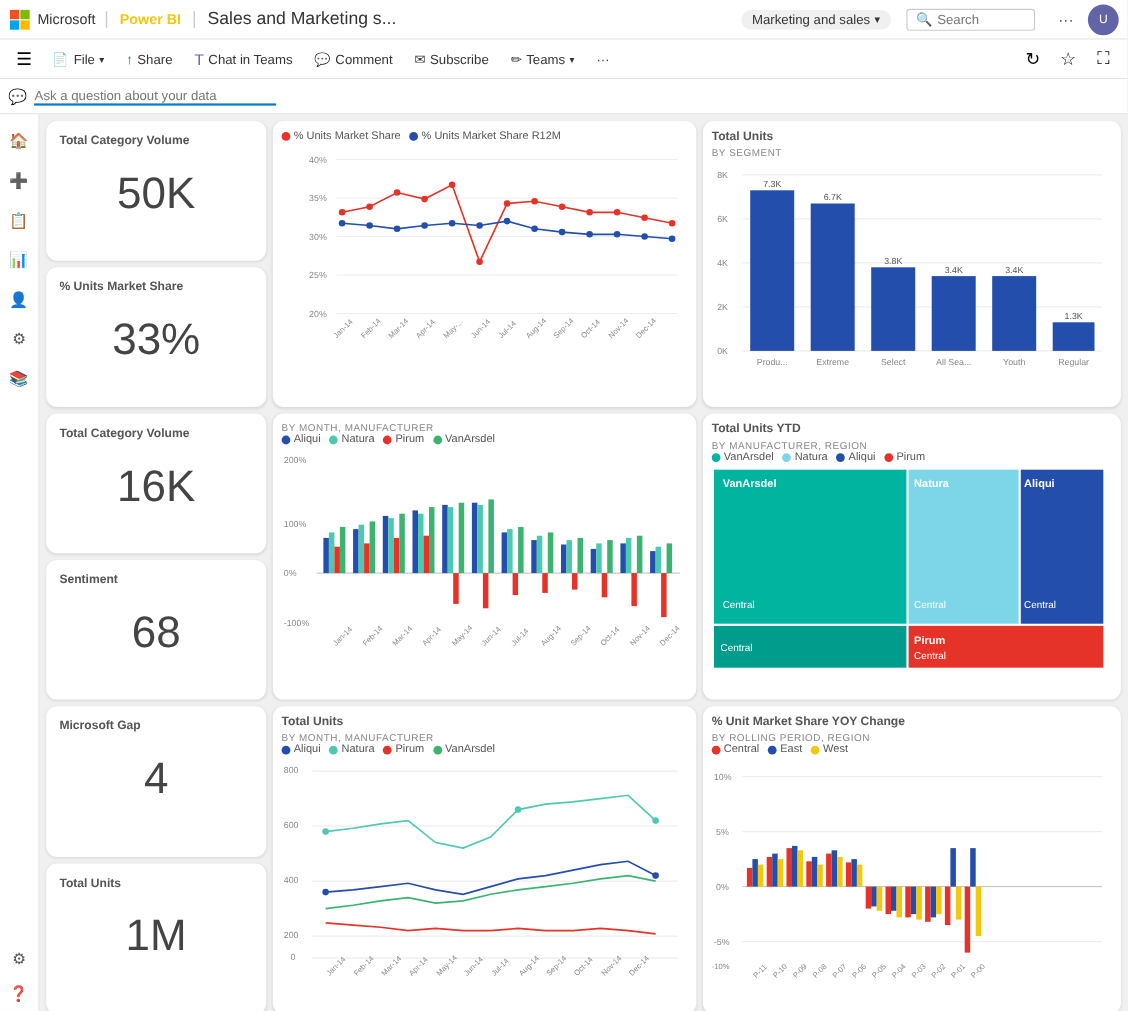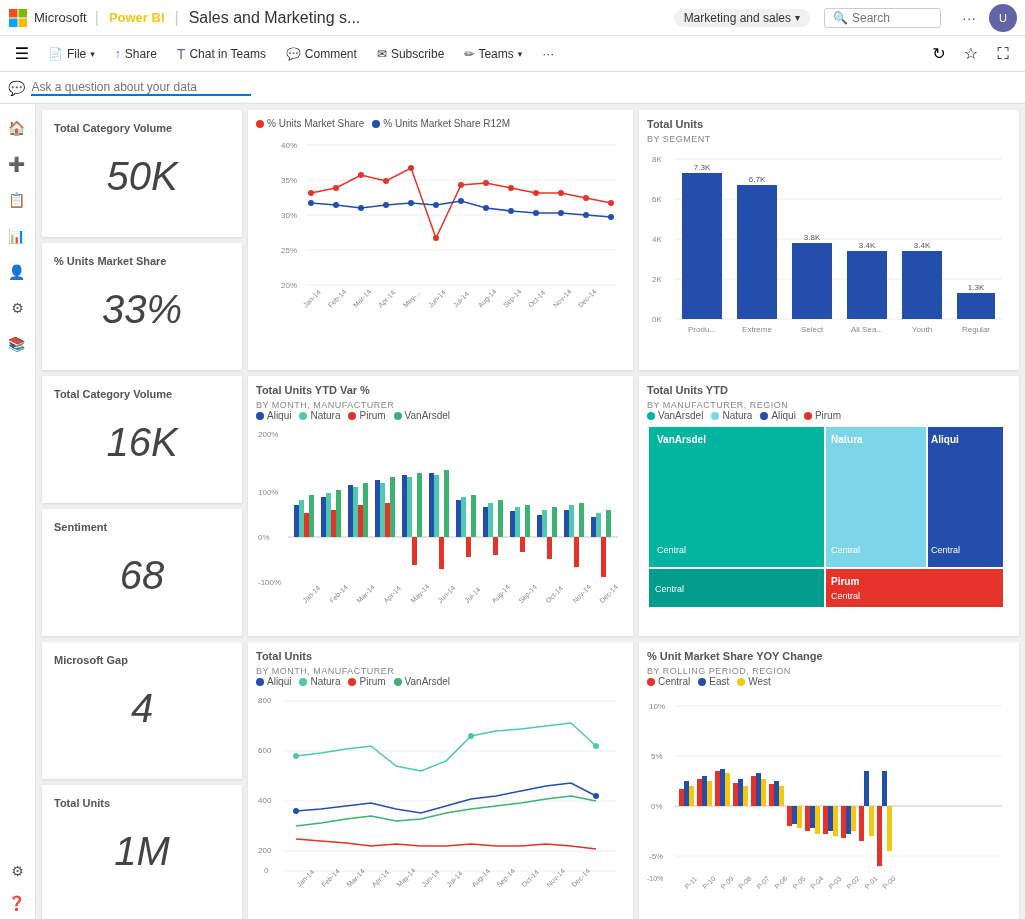--- a/index.html
+++ b/index.html
@@ -67,27 +67,27 @@
       width: calc(1025px - 36px); height: calc(919px - 104px);
       background: #f0f0f0; padding: 6px;
       display: grid;
       grid-template-columns: 200px 1fr 380px;
       grid-template-rows: 260px 260px 280px;
       gap: 6px;
     }
 
     
     .card {
-      background: white; border-radius: 0;
+      background: white; border-radius: 10px;
       padding: 12px; overflow: hidden;
       box-shadow: 0 1px 3px rgba(0,0,0,0.1);
     }
     .card-title { font-size: 11px; color: #555; font-weight: 600; margin-bottom: 4px; }
     .card-subtitle { font-size: 9px; color: #888; text-transform: uppercase; letter-spacing: 0.5px; }
-    .big-number { font-size: 40px; color: #444; font-weight: 300; text-align: center; margin-top: 20px; font-style: italic; }
+    .big-number { font-size: 40px; color: #444; font-weight: 300; text-align: center; margin-top: 20px; }
 
     
     .chart-card { padding: 8px; }
     .legend { display: flex; gap: 8px; flex-wrap: wrap; margin-bottom: 4px; }
     .legend-item { display: flex; align-items: center; gap: 3px; font-size: 10px; color: #555; }
     .legend-dot { width: 8px; height: 8px; border-radius: 50%; }
 
     
     svg { display: block; }
 
@@ -336,21 +336,20 @@
       <div class="small-card-title">Total Category Volume</div>
       <div class="big-number">16K</div>
     </div>
     <div class="card" style="flex:1;">
       <div class="small-card-title">Sentiment</div>
       <div class="big-number">68</div>
     </div>
   </div>
 
   <div class="card chart-card row2-center">
-    <div class="card-title">Total Units YTD Var %</div>
     <div class="card-subtitle">BY MONTH, MANUFACTURER</div>
     <div class="legend">
       <div class="legend-item">
         <div class="legend-dot" style="background:#244eab;"></div>
         <span>Aliqui</span>
       </div>
       <div class="legend-item">
         <div class="legend-dot" style="background:#4ec9b0;"></div>
         <span>Natura</span>
       </div>

